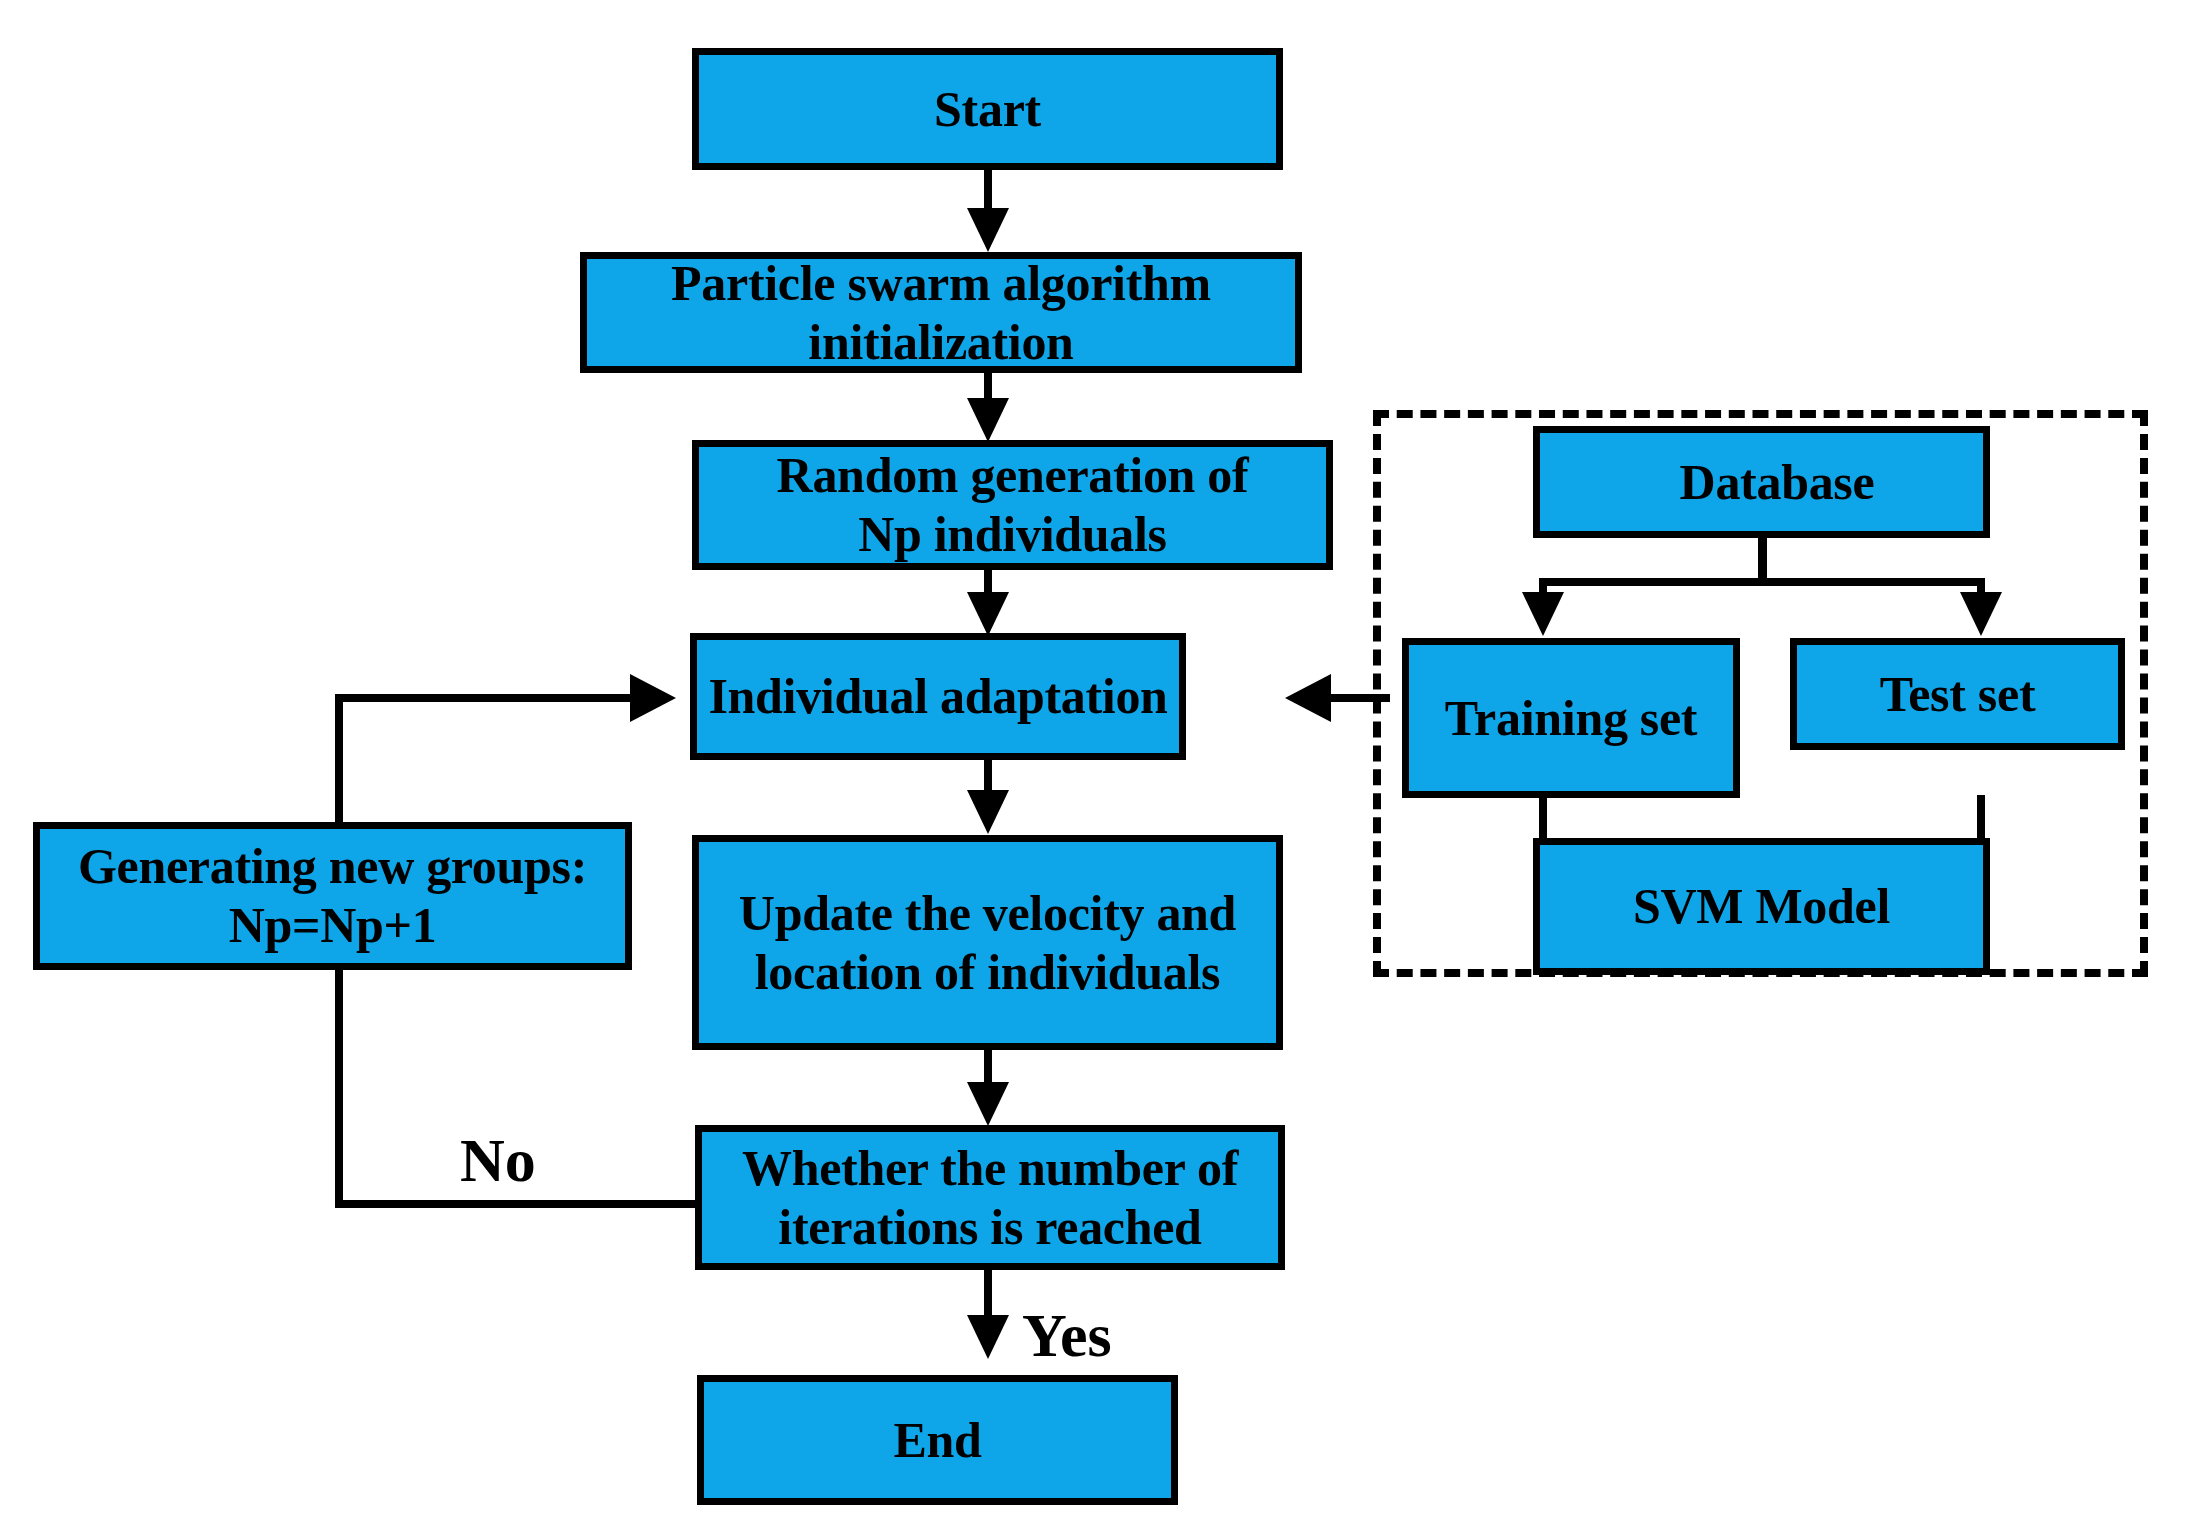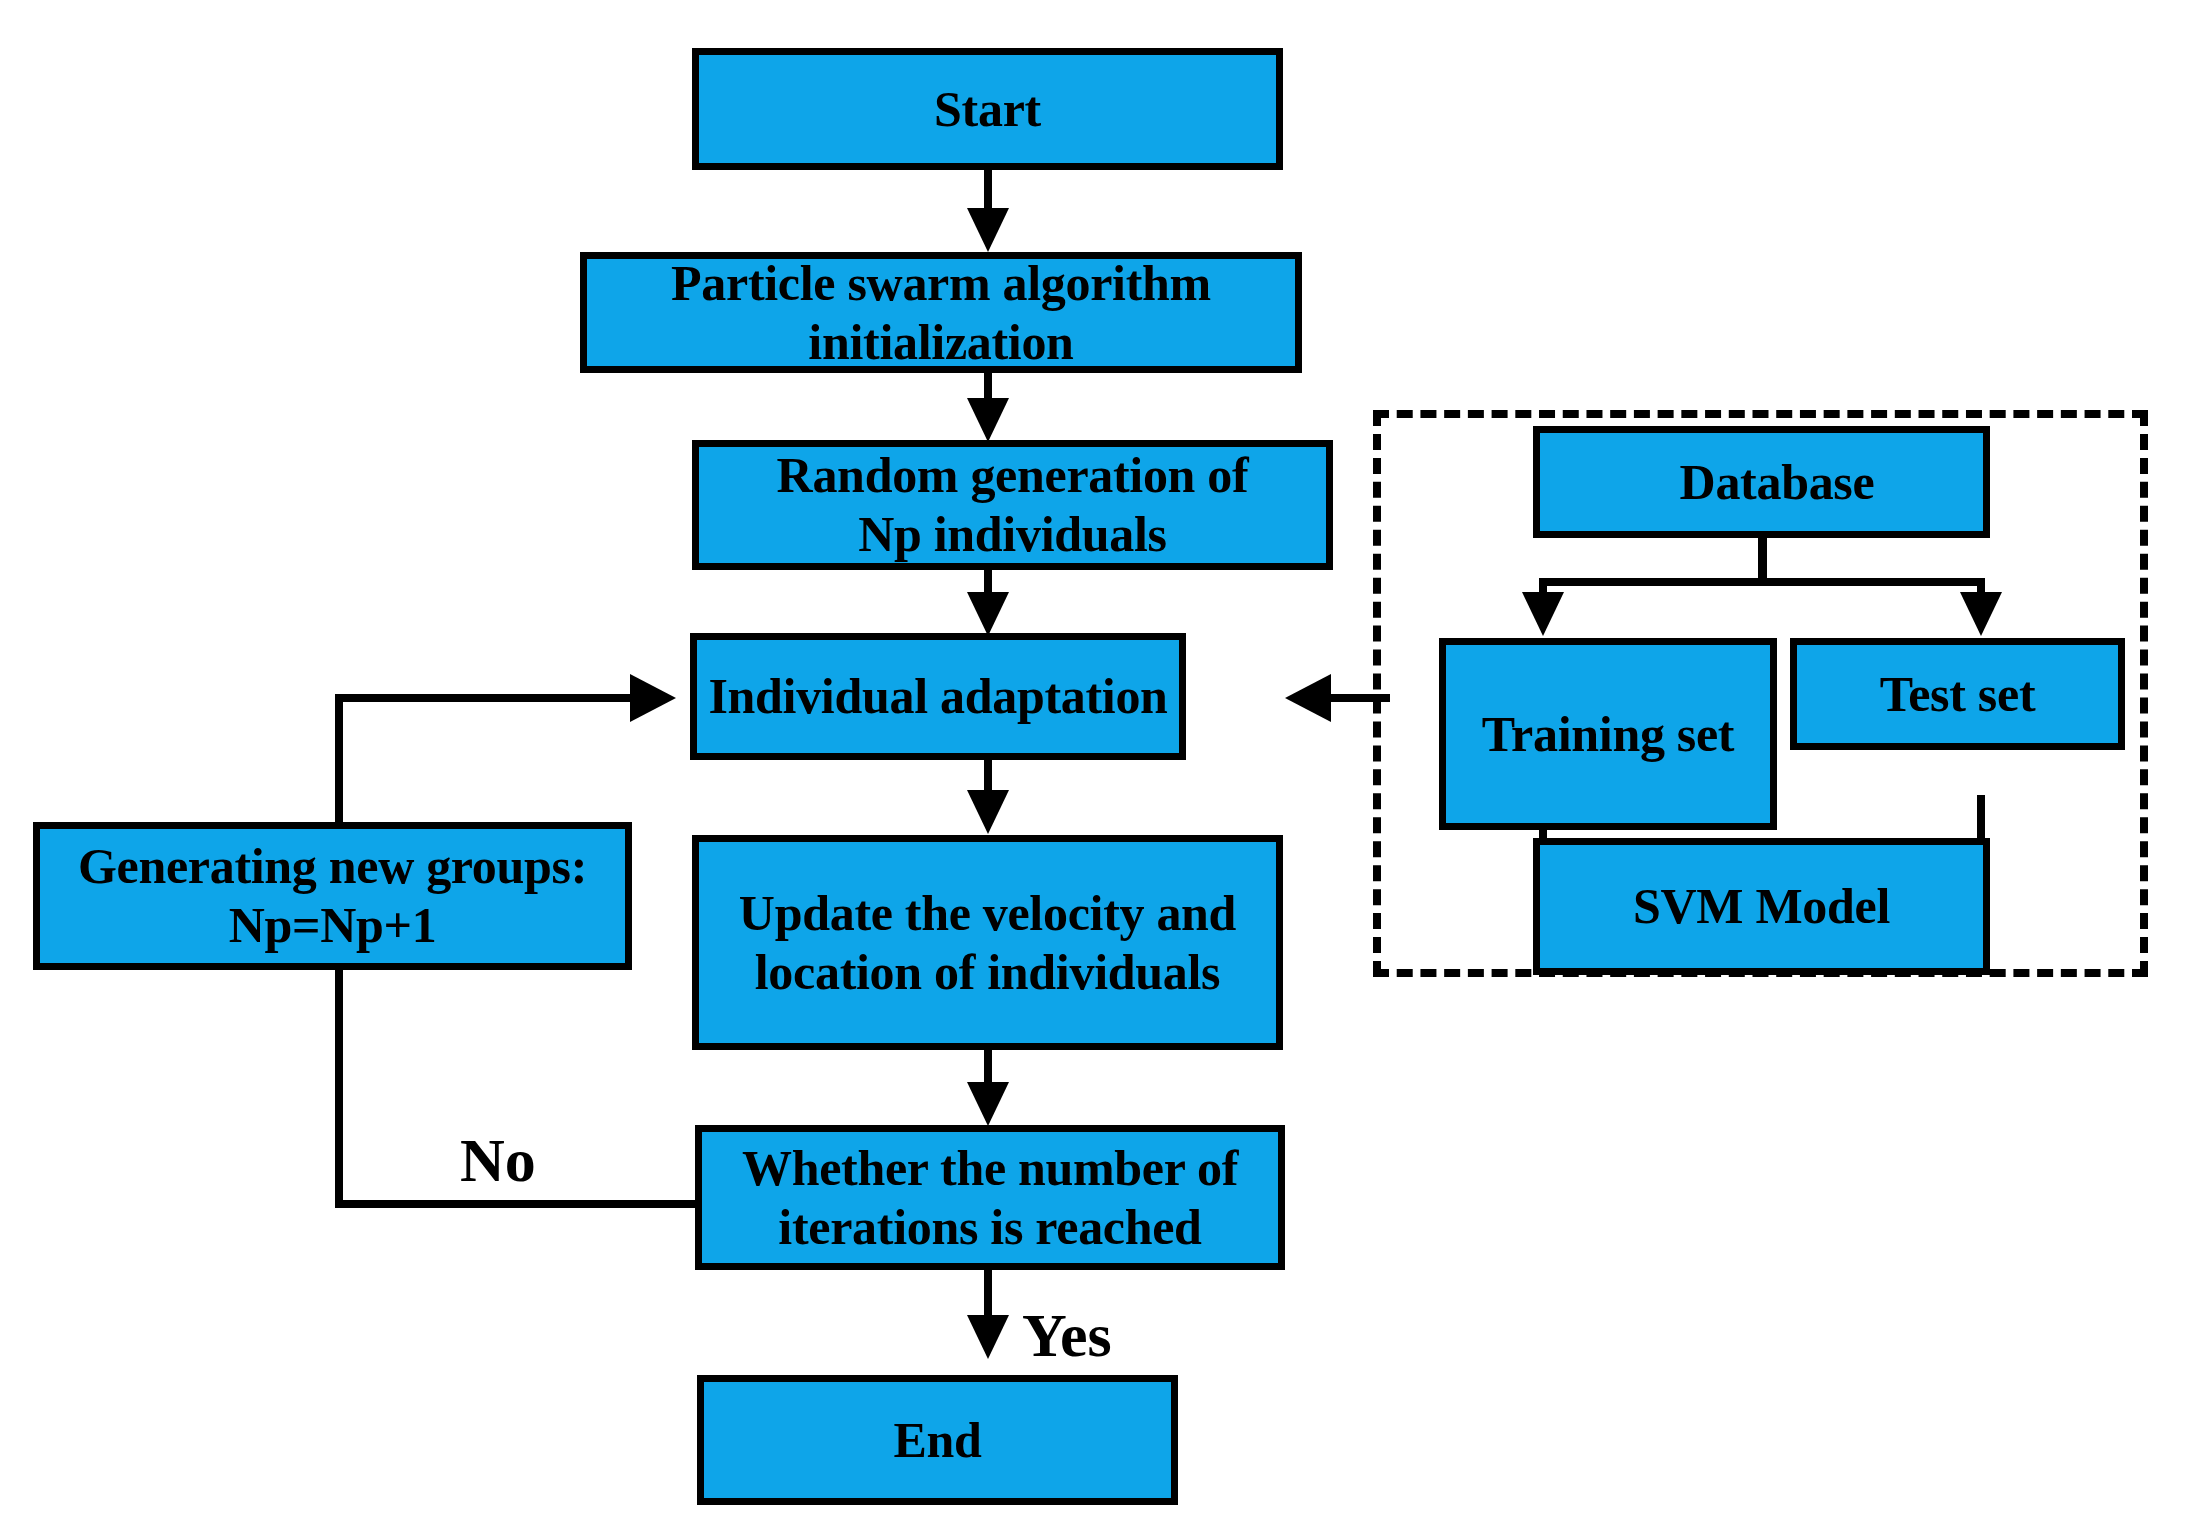--- a/index.html
+++ b/index.html
@@ -129,21 +129,21 @@
 
   <div class="node fs-lg" style="left:33px; top:822px; width:599px; height:148px;">
     <span class="txt">Generating new groups:
 Np=Np+1</span>
   </div>
 
   <div class="node fs-lg" style="left:1533px; top:426px; width:457px; height:112px;padding-left:31px;">
     <span class="txt">Database</span>
   </div>
 
-  <div class="node fs-lg" style="left:1439px; top:638px; width:338px; height:192px;text-align:right;">
+  <div class="node fs-lg" style="left:1402px; top:638px; width:338px; height:160px;text-align:right;">
     <span class="txt">Training set</span>
   </div>
 
   <div class="node fs-lg" style="left:1790px; top:638px; width:335px; height:112px;">
     <span class="txt">Test set</span>
   </div>
 
   <div class="node fs-lg" style="left:1533px; top:838px; width:457px; height:137px;">
     <span class="txt">SVM Model</span>
   </div>

